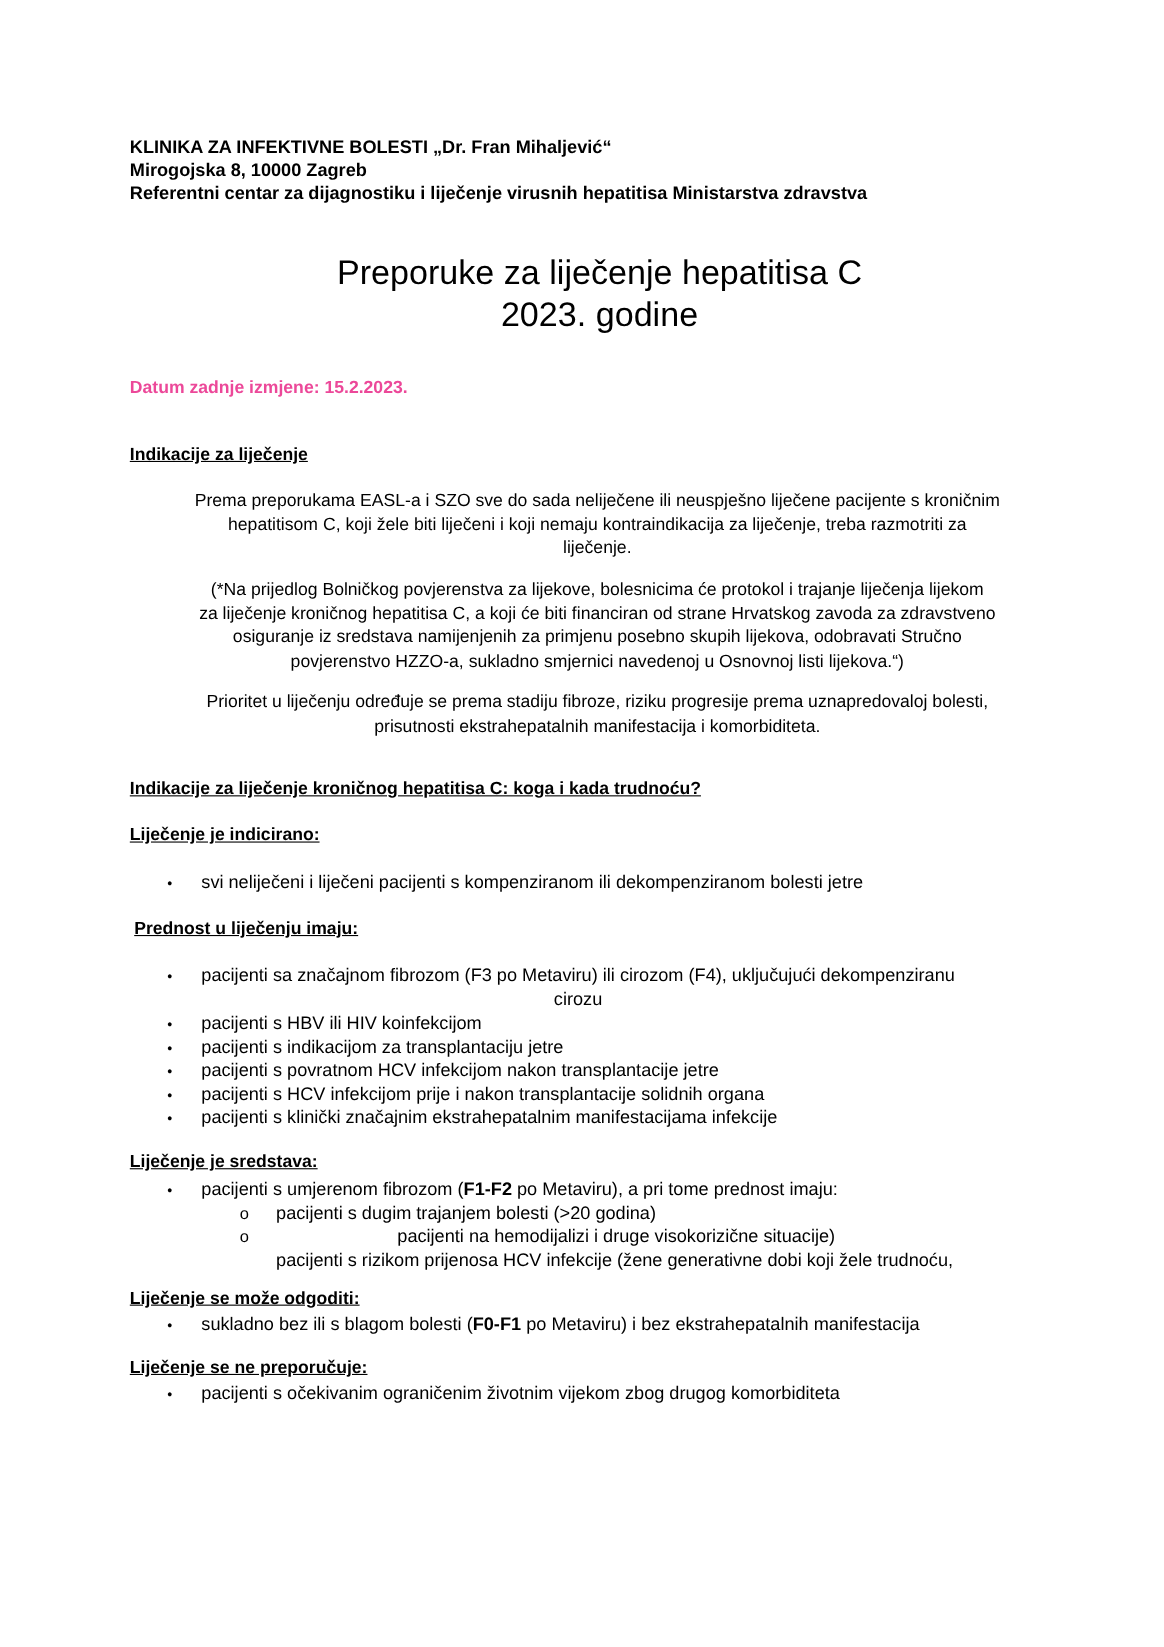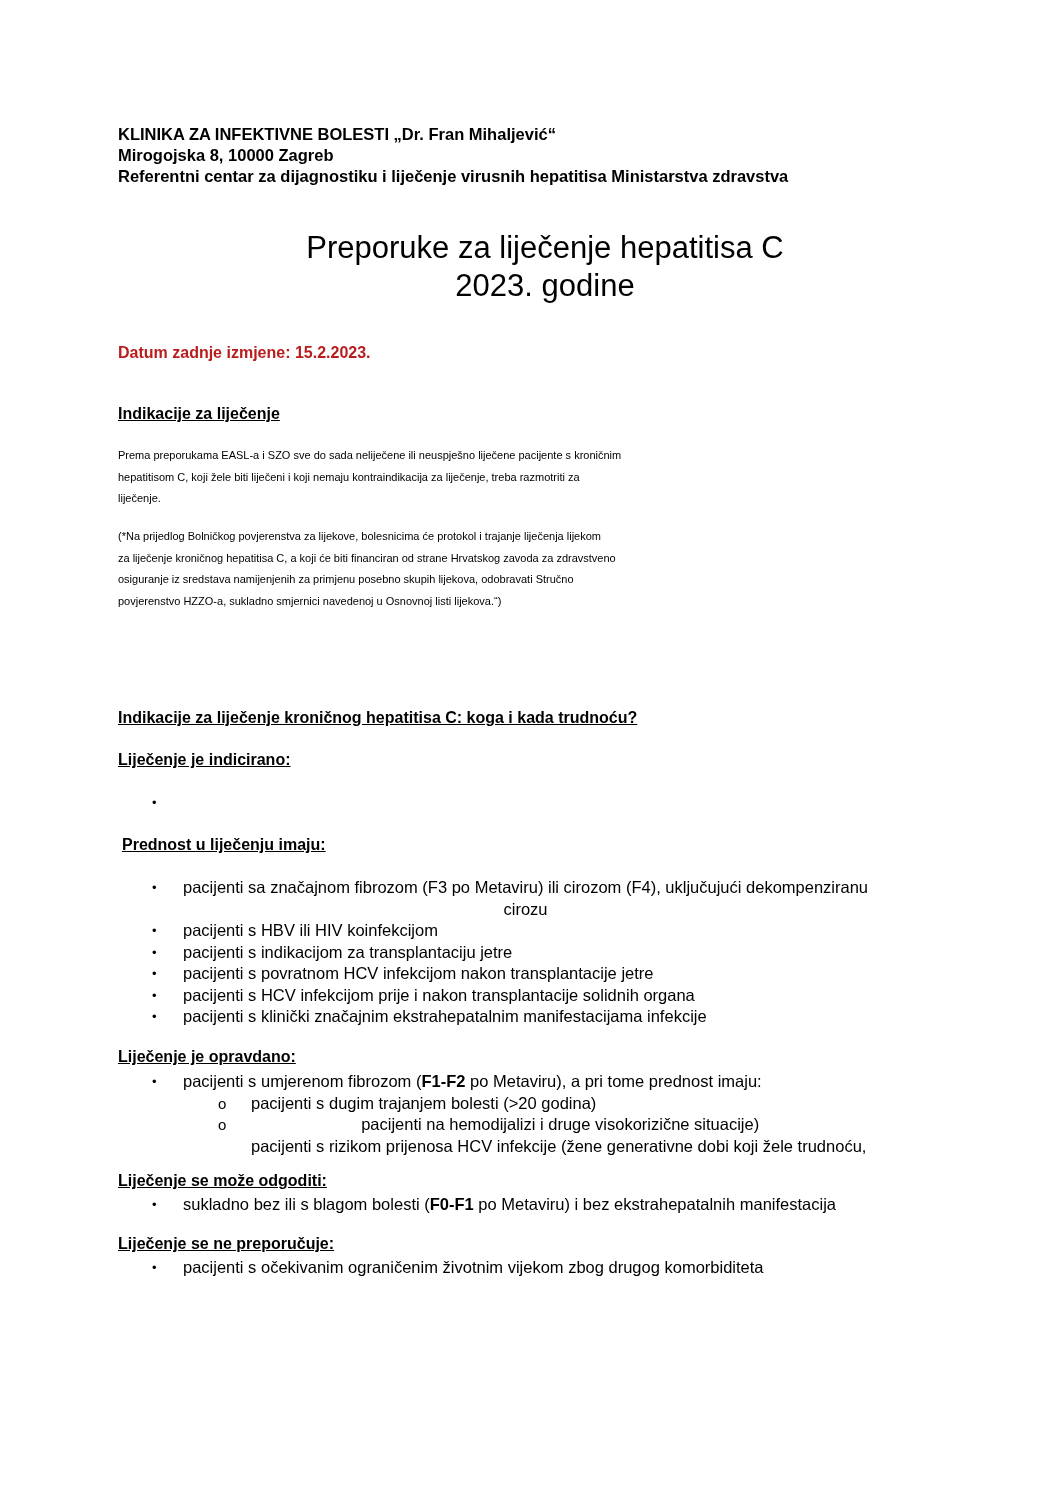--- a/index.html
+++ b/index.html
@@ -3,23 +3,23 @@
   <meta charset="utf-8">
   <style>
     html, body { margin: 0; padding: 0; background: #ffffff; }
     body {
       width: 1058px; height: 1497px; position: relative; overflow: hidden;
       font-family: "Liberation Sans", sans-serif; color: #000;
     }
     .page { position: absolute; left: 0; top: 0; width: 914px; height: 1497px; border-radius: 10px; }
     .hdr { position: absolute; left: 118px; font-weight: bold; font-size: 16.5px; line-height: 21px; }
     .title { position: absolute; left: 16px; width: 1058px; text-align: center; font-weight: normal; font-size: 31px; line-height: 40px; }
-    .date { position: absolute; left: 118px; top: 344px; font-weight: bold; font-size: 16px; color: #b91c1c; }
+    .date { position: absolute; left: 118px; top: 344px; font-weight: bold; font-size: 16px; color: #ec4899; }
     .sec { position: absolute; left: 118px; font-weight: bold; font-size: 16px; text-decoration: underline; }
-    .para { position: absolute; left: 118px; width: 850px; font-size: 11px; line-height: 21.5px; }
+    .para { position: absolute; left: 118px; width: 850px; font-size: 16px; line-height: 21.5px; text-align: center; }
     .para p { margin: 0; white-space: nowrap; }
     ul.b { position: absolute; margin: 0; padding: 0; list-style: none; font-size: 16.5px; line-height: 21.5px; }
     ul.b li { position: relative; padding-left: 65px; left: 118px; }
     ul.b li .dot { position: absolute; left: 34px; top: 0; font-size: 13px; }
     ul.b li .txt { white-space: nowrap; }
     ul.sub { list-style: none; margin: 0; padding: 0; }
     ul.sub li { left: 0; padding-left: 68px; position: relative; }
     ul.sub li .o { position: absolute; left: 35px; top: 0; font-size: 15px; }
     .cont { display: block; padding-left: 0; text-align: center; }
   </style>
@@ -45,43 +45,47 @@
     <p>liječenje.</p>
   </div>
 
   <div class="para" style="top:526px">
     <p>(*Na prijedlog Bolničkog povjerenstva za lijekove, bolesnicima će protokol i trajanje liječenja lijekom</p>
     <p>za liječenje kroničnog hepatitisa C, a koji će biti financiran od strane Hrvatskog zavoda za zdravstveno</p>
     <p>osiguranje iz sredstava namijenjenih za primjenu posebno skupih lijekova, odobravati Stručno</p>
     <p>povjerenstvo HZZO-a, sukladno smjernici navedenoj u Osnovnoj listi lijekova.“)</p>
   </div>
 
+  <div class="para" style="top:628px">
+    <p>Prioritet u liječenju određuje se prema stadiju fibroze, riziku progresije prema uznapredovaloj bolesti,</p>
+    <p>prisutnosti ekstrahepatalnih manifestacija i komorbiditeta.</p>
+  </div>
 
   <div class="sec" style="top:709px">Indikacije za liječenje kroničnog hepatitisa C: koga i kada trudnoću?</div>
 
   <div class="sec" style="top:751px">Liječenje je indicirano:</div>
   <ul class="b" style="top:792px; left:0">
-    <li><span class="dot">•</span></li>
+    <li><span class="dot">•</span><span class="txt">svi neliječeni i liječeni pacijenti s kompenziranom ili dekompenziranom bolesti jetre</span></li>
   </ul>
 
   <div class="sec" style="top:836px; left:122px">Prednost u liječenju imaju:</div>
   <ul class="b" style="top:877px; left:0">
     <li>
         <span class="dot">•</span>
         <span class="txt cont">pacijenti sa značajnom fibrozom (F3 po Metaviru) ili cirozom (F4), uključujući dekompenziranu</span>
         <span class="txt cont">cirozu</span>
       </li>
     <li><span class="dot">•</span><span class="txt">pacijenti s HBV ili HIV koinfekcijom</span></li>
     <li><span class="dot">•</span><span class="txt">pacijenti s indikacijom za transplantaciju jetre</span></li>
     <li><span class="dot">•</span><span class="txt">pacijenti s povratnom HCV infekcijom nakon transplantacije jetre</span></li>
     <li><span class="dot">•</span><span class="txt">pacijenti s HCV infekcijom prije i nakon transplantacije solidnih organa</span></li>
     <li><span class="dot">•</span><span class="txt">pacijenti s klinički značajnim ekstrahepatalnim manifestacijama infekcije</span></li>
   </ul>
 
-  <div class="sec" style="top:1048px">Liječenje je opravdano:</div>
+  <div class="sec" style="top:1048px">Liječenje je sredstava:</div>
   <ul class="b" style="top:1071px; left:0">
     <li><span class="dot">•</span><span class="txt">pacijenti s umjerenom fibrozom (</span><b class="txt">F1-F2</b><span class="txt"> po Metaviru), a pri tome prednost imaju:</span>
       <ul class="sub">
         <li><span class="o">o</span><span class="txt">pacijenti s dugim trajanjem bolesti (&gt;20 godina)</span></li>
         <li>
             <span class="o">o</span>
             <span class="txt cont" style="padding-left:3px">pacijenti na hemodijalizi i druge visokorizične situacije)</span>
             <span class="txt cont">pacijenti s rizikom prijenosa HCV infekcije (žene generativne dobi koji žele trudnoću,</span>
           </li>
       </ul>

